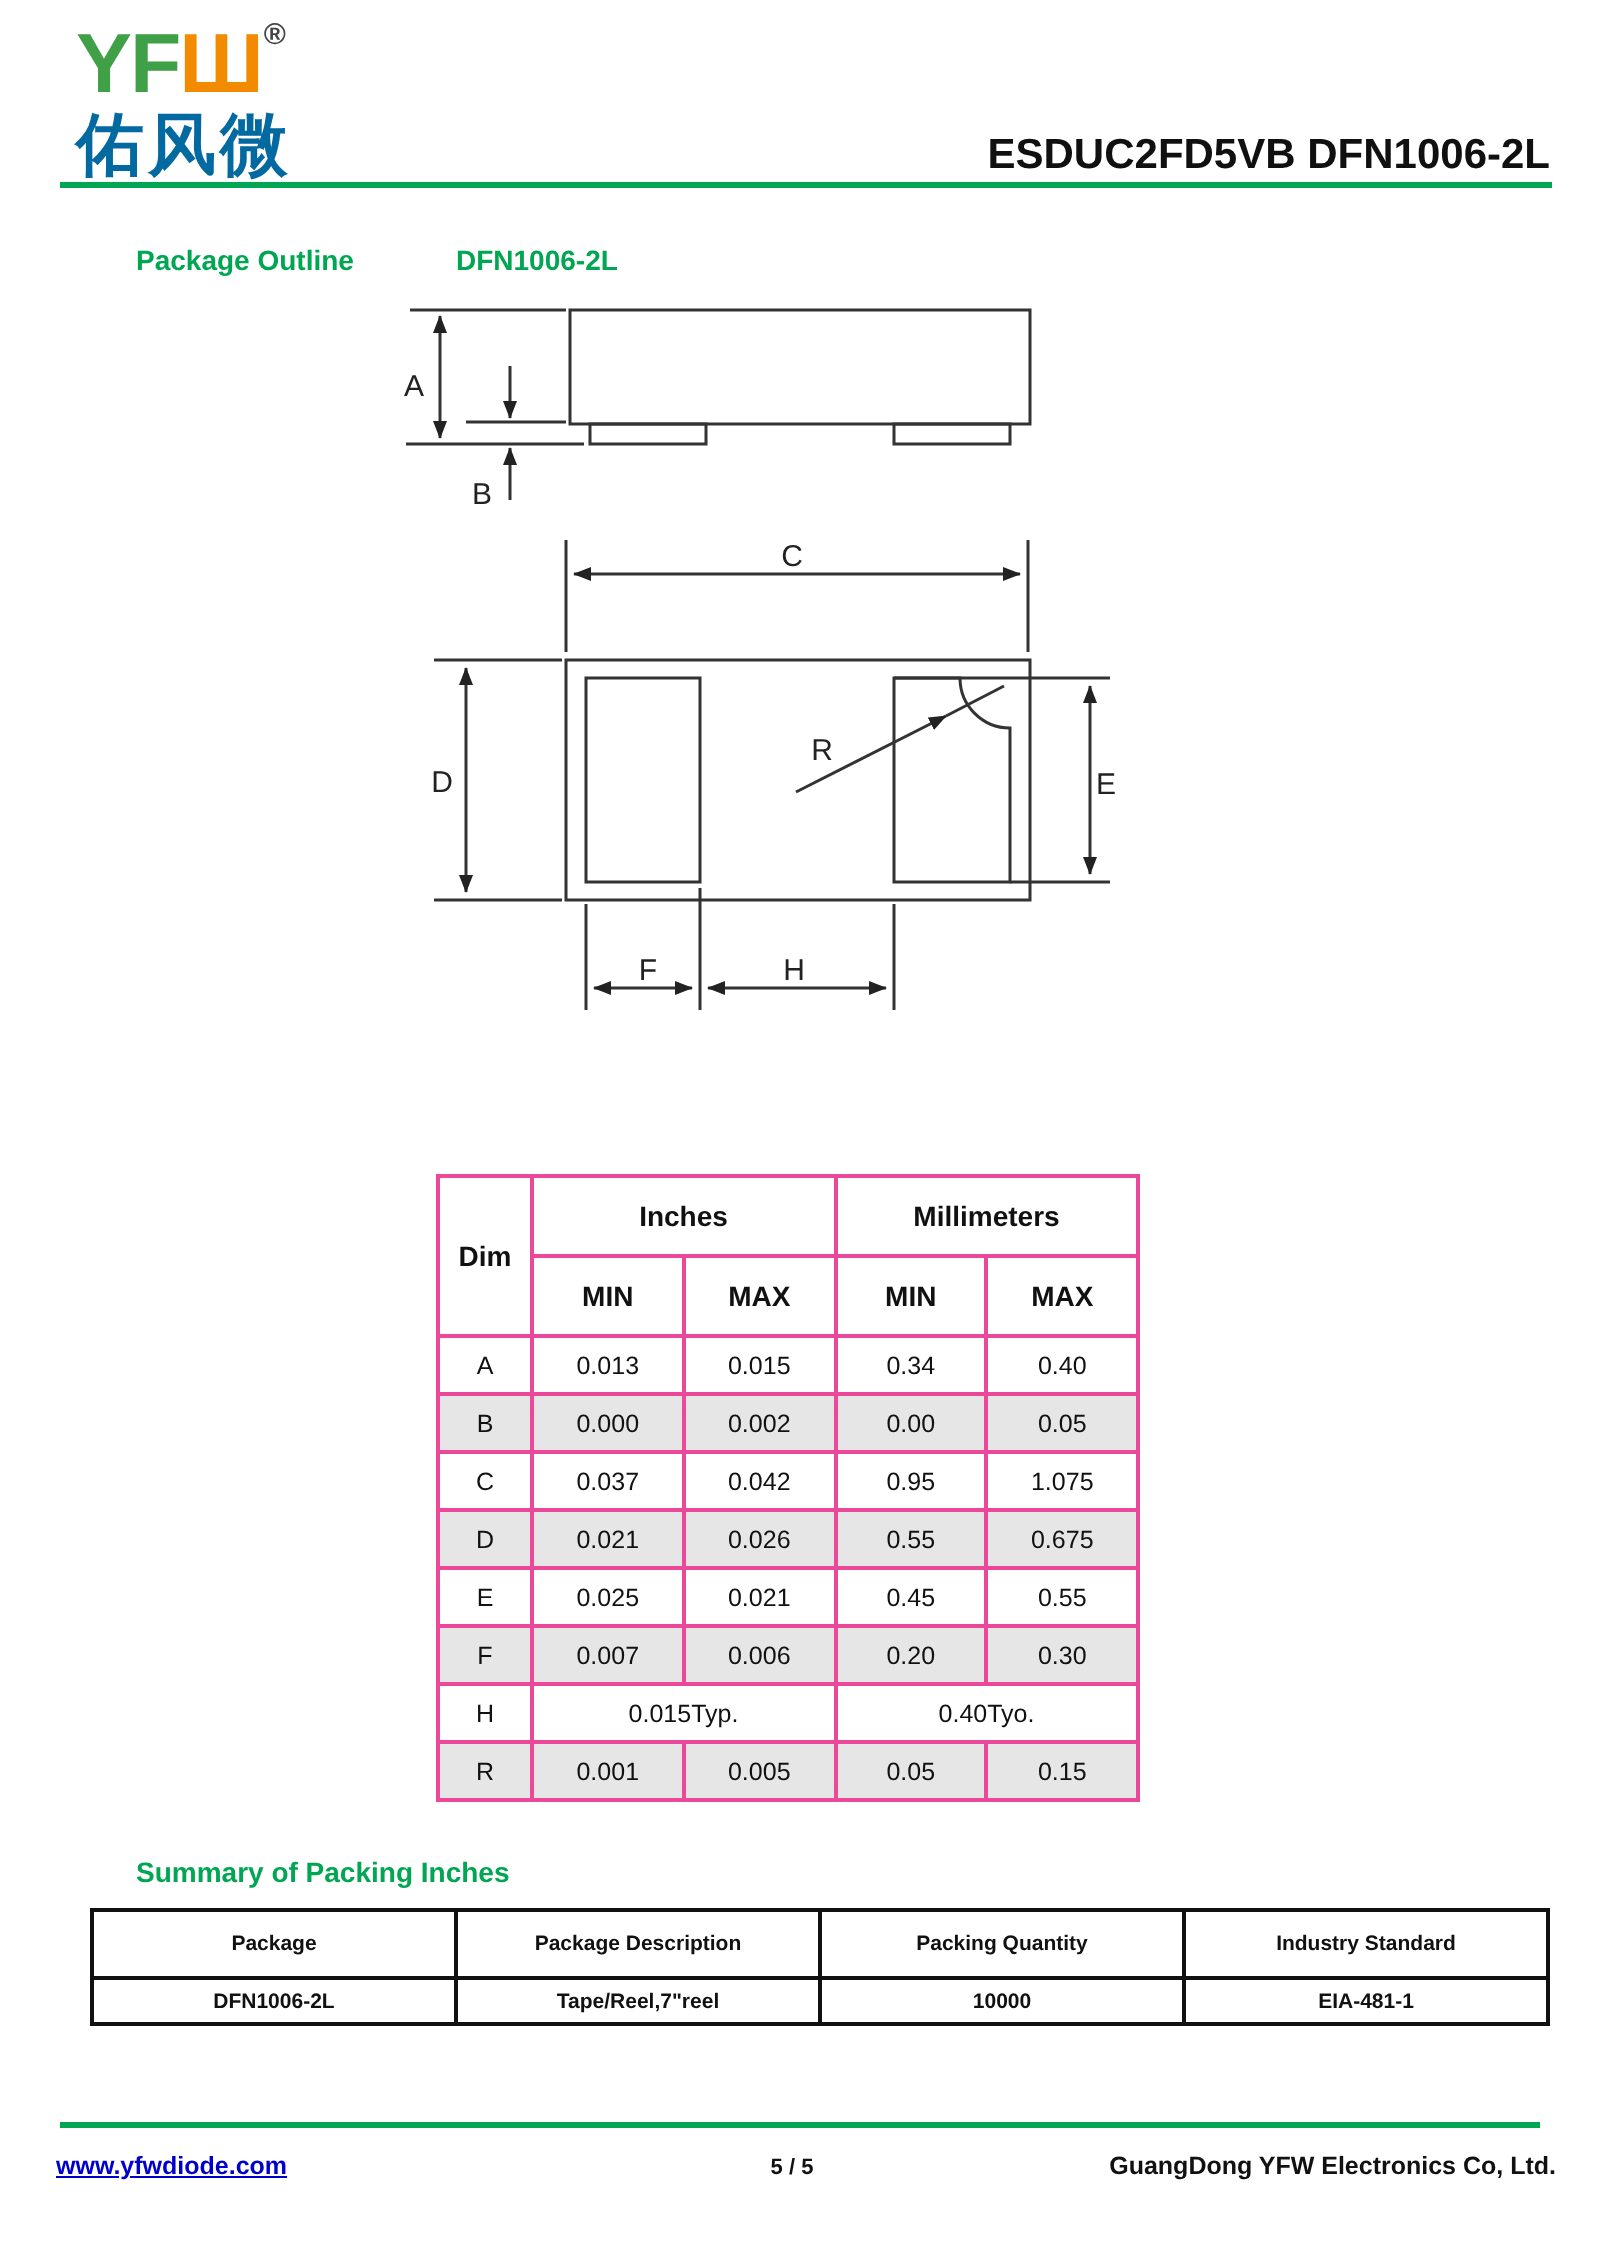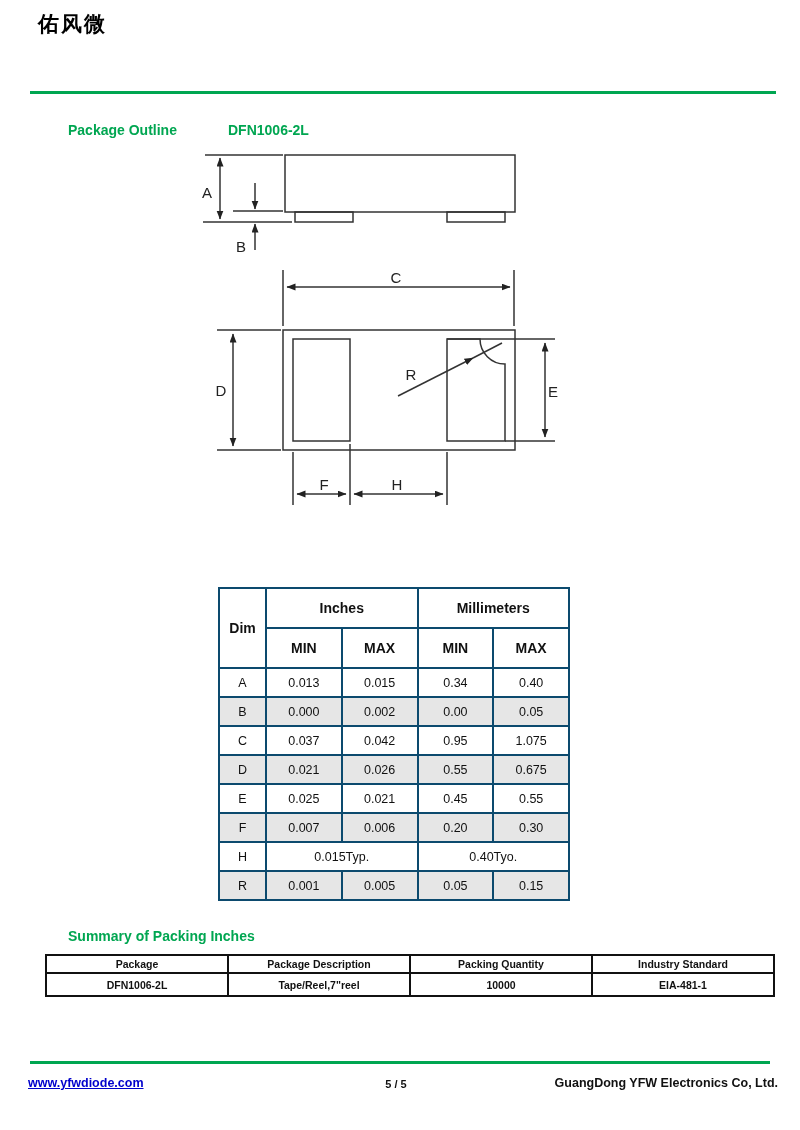--- a/index.html
+++ b/index.html
@@ -8,53 +8,53 @@
     position: relative; width: 800px; height: 1130px;
     background: #ffffff; margin: 0 auto; overflow: hidden;
     color: #111;
   }
   
   .logo { position: absolute; left: 38px; top: 10px; line-height: 1; }
   .logo-mark { font-weight: bold; font-size: 42px; letter-spacing: -1px; }
   .logo-yf { color: #3fa047; }
   .logo-w  { color: #f28b00; }
   .logo-reg { color: #444; font-size: 15px; vertical-align: 24px; font-weight: bold; margin-left: 1px;}
-  .logo-cn { font-weight: bold; font-size: 21px; color: #000000; margin-top: 3px; letter-spacing: 2px;}
+  .logo-cn { font-weight: bold; font-size: 34px; color: #0369a1; margin-top: 3px; letter-spacing: 2px;}
   .doc-title {
     position: absolute; top: 66px; right: 25px;
     font-size: 21px; font-weight: bold; color: #101010; letter-spacing: 0px;
   }
   .rule-green-top { position: absolute; left: 30px; top: 91px; width: 746px; height: 3px; background: #00a651; }
   
   .sec-heading { position: absolute; top: 122px; left: 0; width: 100%; font-size: 14px; font-weight: bold; color: #00a651; }
   .sec-heading .h1 { position: absolute; left: 68px; top: 0; text-align: center; }
   .sec-heading .h2 { position: absolute; left: 228px; top: 0; }
   
   .drawing { position: absolute; left: 0; top: 140px; }
   
   table { border-collapse: collapse; }
   .dim-table { position: absolute; left: 218px; top: 587px; width: 352px; table-layout: fixed; }
   .dim-table th, .dim-table td {
-    border: 2px solid #0c4a6e; text-align: center; vertical-align: middle;
+    border: 2px solid #ec4899; text-align: center; vertical-align: middle;
     font-size: 12.5px; color: #111; background: #fff; padding: 0;
   }
   .dim-table th { font-size: 14px; font-weight: bold; }
   .dim-table .hrow1 th { height: 40px; }
   .dim-table .hrow2 th { height: 40px; }
   .dim-table .drow td { height: 29px; }
   .dim-table tr.alt td { background: #e6e6e6; }
   .dim-table .dimcol { width: 47px; }
   
   .pack-heading { position: absolute; left: 68px; top: 928px; font-size: 14px; font-weight: bold; color: #00a651; }
   .pack-table { position: absolute; left: 45px; top: 954px; width: 730px; table-layout: fixed; }
   .pack-table th, .pack-table td {
     border: 2px solid #111; text-align: center; vertical-align: middle;
     font-size: 10.5px; font-weight: bold; color: #111; background: #fff;
   }
-  .pack-table th { height: 18px; }
+  .pack-table th { height: 34px; }
   .pack-table td { height: 23px; }
   
   .rule-green-bottom { position: absolute; left: 30px; top: 1061px; width: 740px; height: 3px; background: #00a651; }
   .footer-link {
     position: absolute; left: 28px; top: 1076px;
     font-size: 12.5px; font-weight: bold; color: #0000cc; text-decoration: underline; cursor: pointer;
   }
   .footer-page {
     position: absolute; left: 0; top: 1078px; width: 792px; text-align: center;
     font-size: 11px; font-weight: bold; color: #111;
@@ -63,22 +63,24 @@
     position: absolute; right: 22px; top: 1076px;
     font-size: 12.5px; font-weight: bold; color: #111;
   }
 </style>
 </head>
 <body>
 
 <div class="page">
 
   <div class="logo">
+    <div class="logo-mark"><span class="logo-yf">YF</span><span class="logo-w">Ш</span><span class="logo-reg">®</span></div>
     <div class="logo-cn">佑风微</div>
   </div>
+  <div class="doc-title">ESDUC2FD5VB DFN1006-2L</div>
   <div class="rule-green-top"></div>
 
   <div class="sec-heading">
     <span class="h1">Package Outline</span>
     <span class="h2">DFN1006-2L</span>
   </div>
 
   <svg class="drawing" width="620" height="375" viewBox="0 140 620 375">
     <defs>
       <marker id="arr" markerWidth="10" markerHeight="8" refX="8.5" refY="3.5" orient="auto" markerUnits="userSpaceOnUse">

